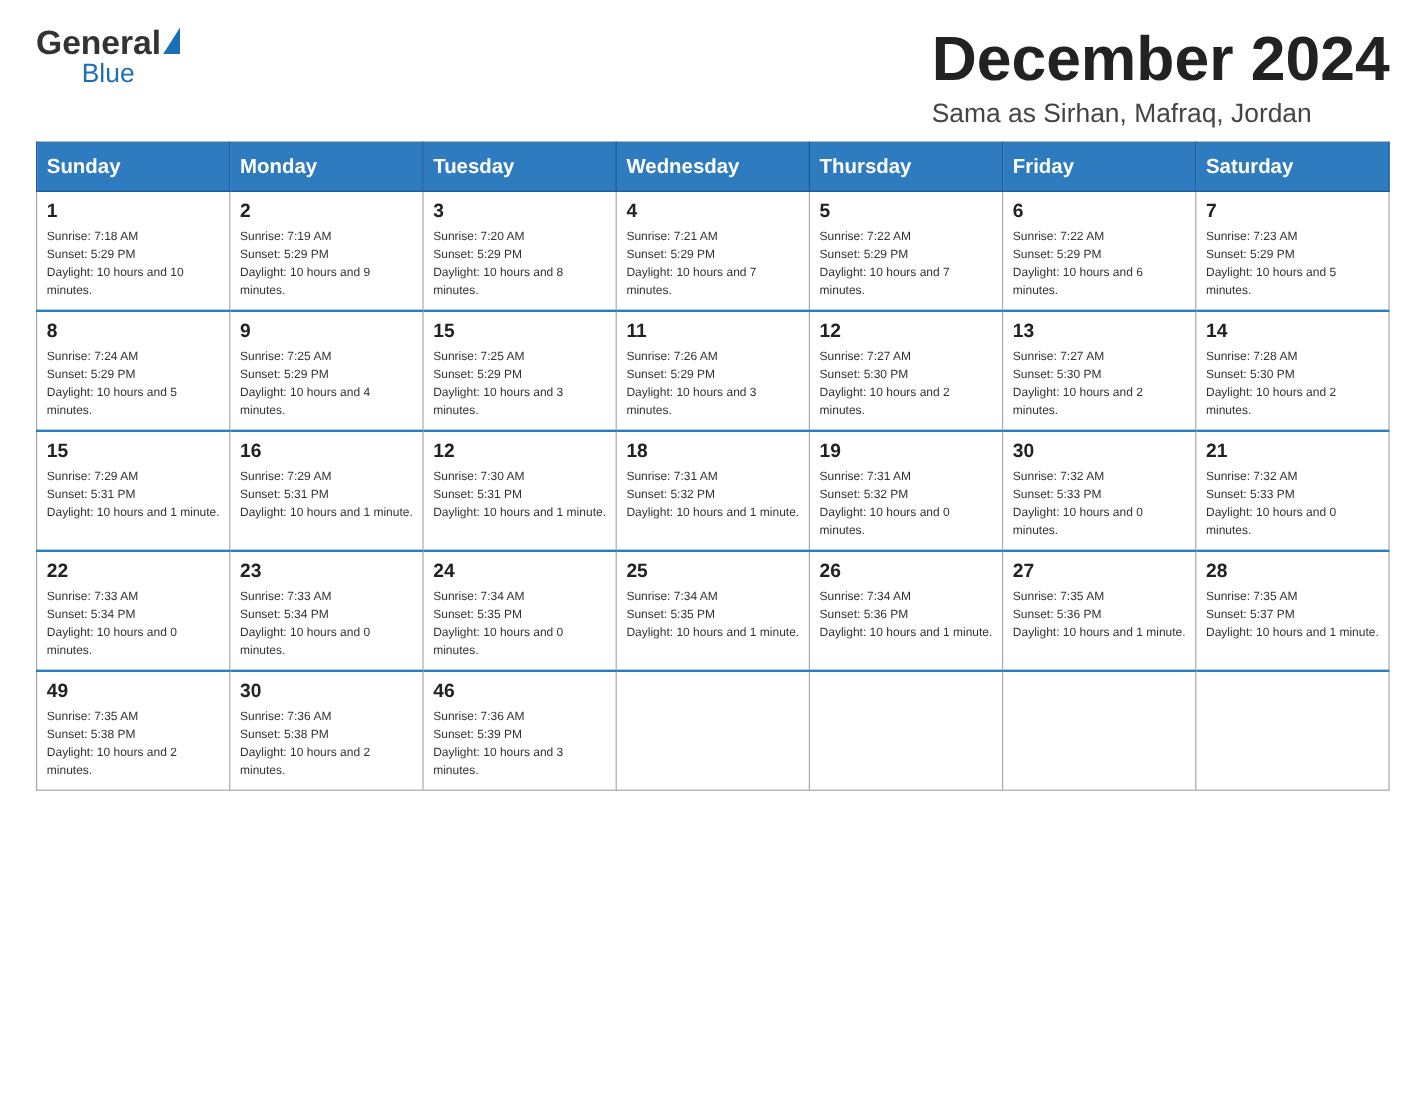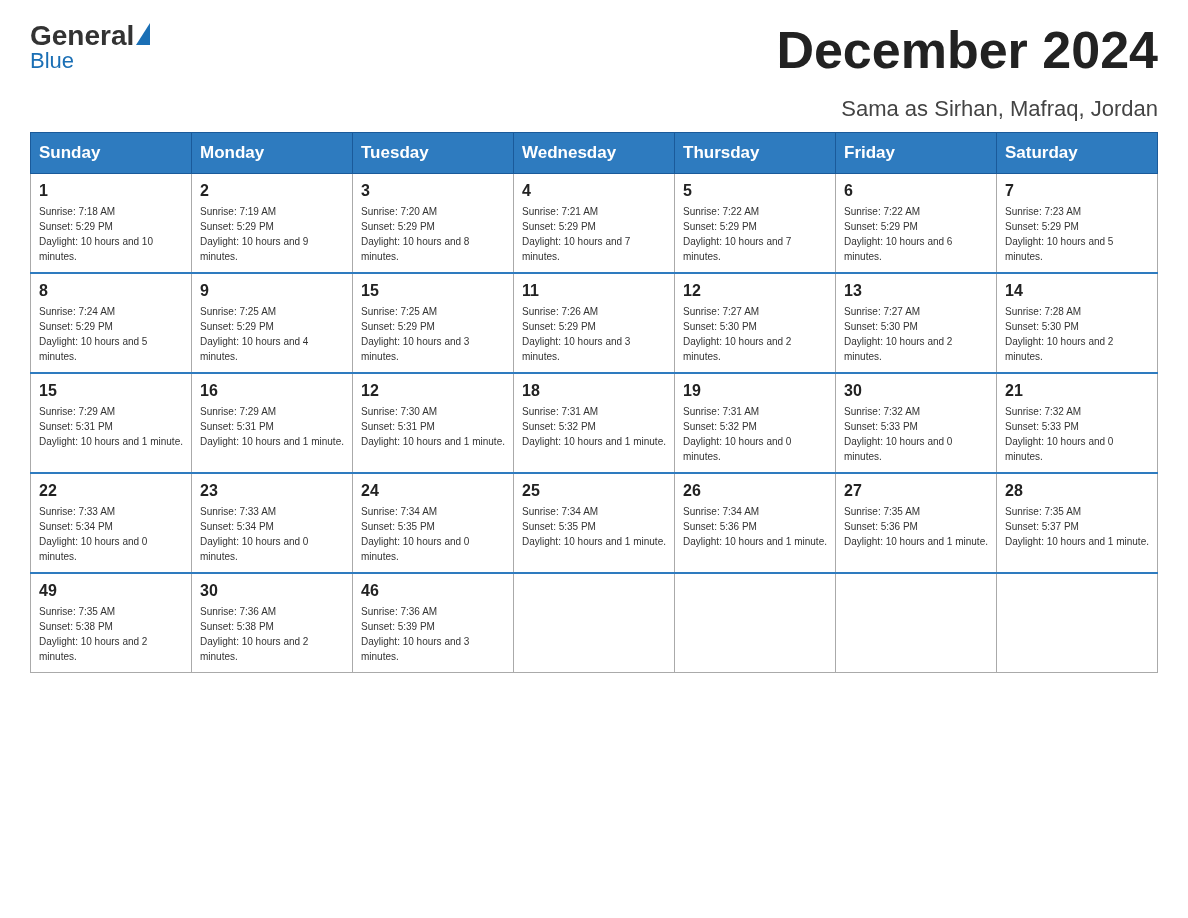--- a/index.html
+++ b/index.html
@@ -12,21 +12,21 @@
     }
     .header {
       display: flex;
       justify-content: space-between;
       align-items: flex-start;
       margin-bottom: 10px;
     }
     .logo {
       display: flex;
       flex-direction: column;
-      align-items: flex-start;
+      align-items: center;
     }
     .logo-text {
       display: flex;
       align-items: center;
       font-size: 28px;
       font-weight: bold;
       color: #333;
     }
     .logo-general { color: #333; }
     .logo-triangle {
@@ -38,31 +38,30 @@
       margin-left: 2px;
       margin-top: -4px;
     }
     .logo-subtitle {
       color: #1a6fb5;
       font-size: 22px;
       font-weight: normal;
       margin-top: -4px;
     }
     .title-block {
-      text-align: right;
     }
     .main-title {
       font-size: 52px;
       font-weight: bold;
       color: #222;
     }
     .subtitle {
       font-size: 22px;
       color: #444;
-      margin-top: 16px;
+      margin-top: 2px;
     }
     .calendar {
       width: 100%;
       border-collapse: collapse;
       margin-top: 10px;
       border-radius: 10px;
     }
     .calendar th {
       background: #2e7bbf;
       color: #fff;

